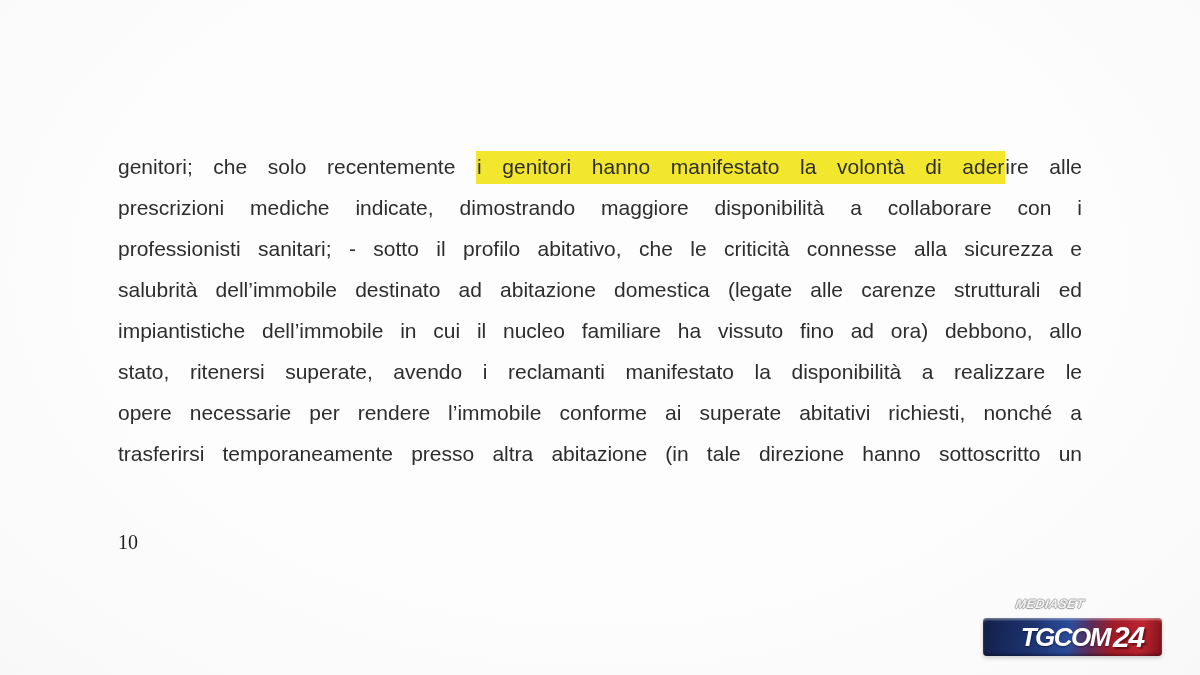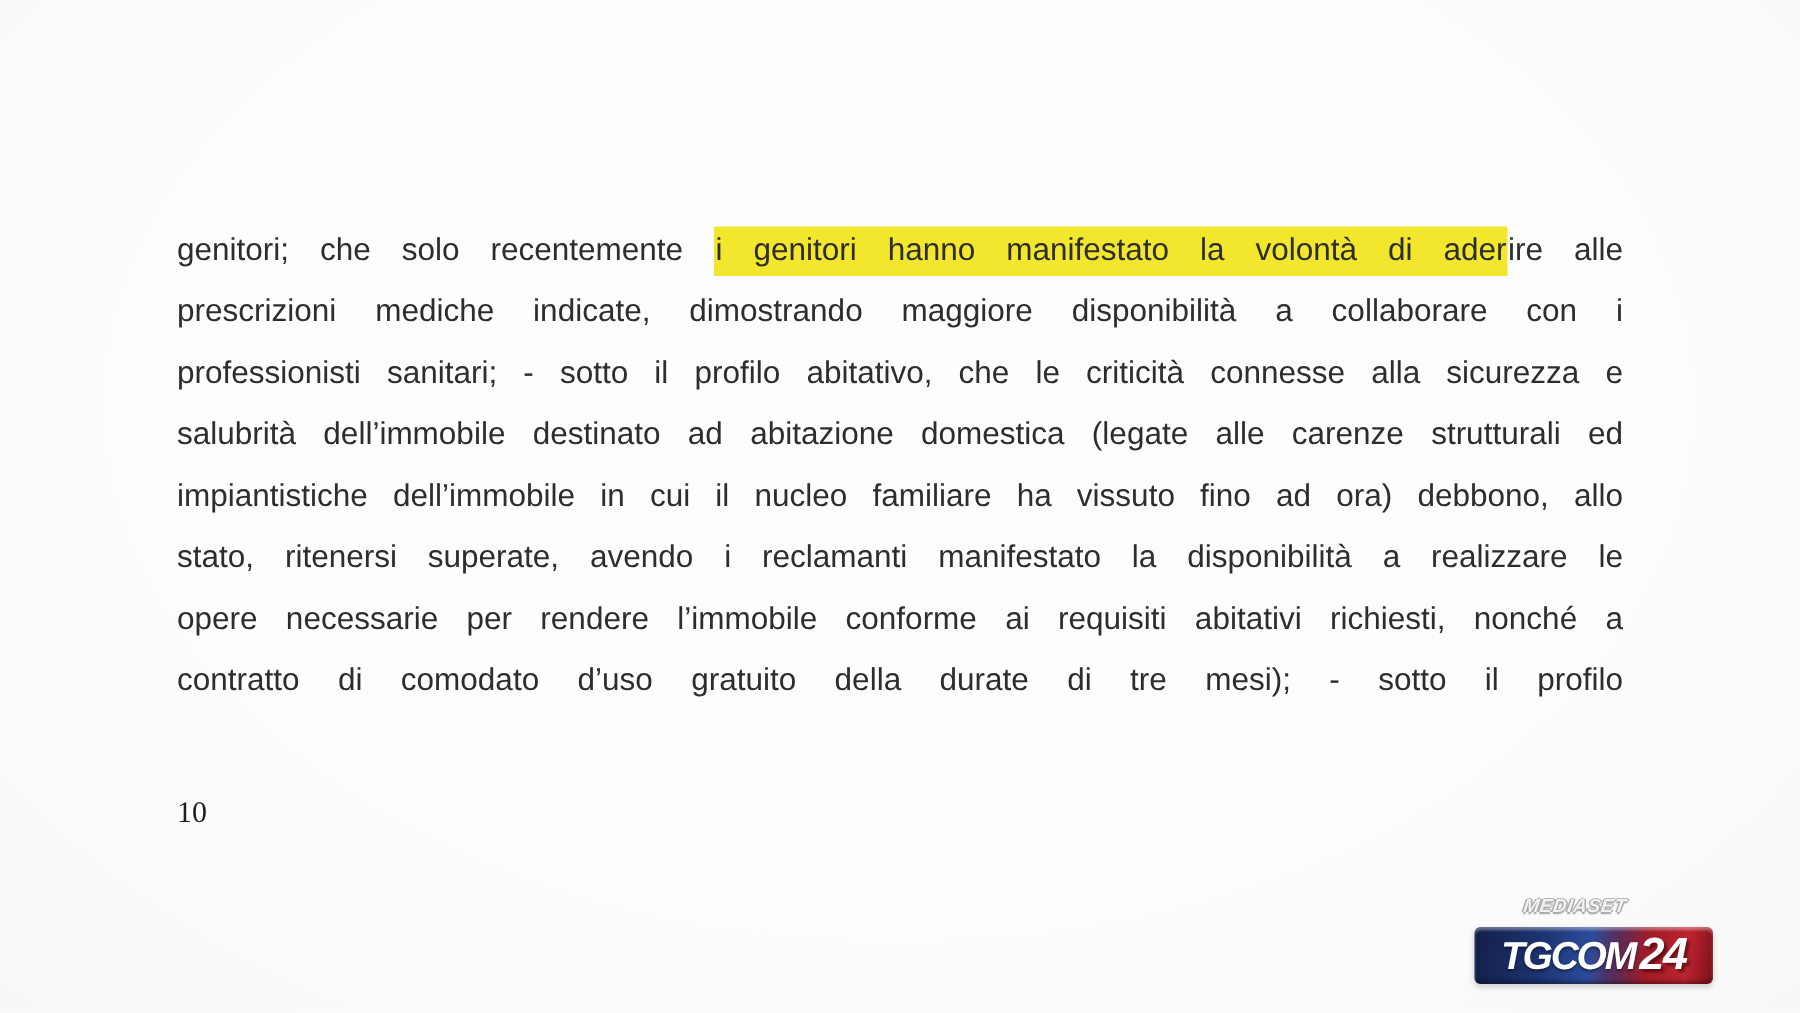--- a/index.html
+++ b/index.html
@@ -92,20 +92,21 @@
       #a31b28 72%,
       #bc2430 88%,
       #7e1119 100%);
     box-shadow:
       inset 0 2px 2px rgba(255,255,255,0.38),
       inset 0 -2px 3px rgba(0,0,0,0.35),
       0 2px 4px rgba(0,0,0,0.18);
     display: flex;
     align-items: center;
     justify-content: center;
+    padding-left: 20px;
   }
   .tgcom-text {
     color: #ffffff;
     font-weight: bold;
     font-style: italic;
     font-size: 26px;
     letter-spacing: -1.5px;
     text-shadow: 0 1px 2px rgba(0,0,0,0.45);
   }
   .tgcom-number {
@@ -124,22 +125,22 @@
 
 <div class="page">
 
   <div class="document-text">
       <div class="line"><span class="seg-normal">genitori; che solo recentemente </span><span class="seg-highlight">i genitori hanno manifestato la volontà di ader</span><span class="seg-normal">ire alle</span></div>
       <div class="line"><span class="seg-normal">prescrizioni mediche indicate, dimostrando maggiore disponibilità a collaborare con i</span></div>
       <div class="line"><span class="seg-normal">professionisti sanitari; - </span><span class="seg-underline">sotto il profilo abitativo</span><span class="seg-normal">, che le criticità connesse alla sicurezza e</span></div>
       <div class="line"><span class="seg-normal">salubrità dell’immobile destinato ad abitazione domestica (legate alle carenze strutturali ed</span></div>
       <div class="line"><span class="seg-normal">impiantistiche dell’immobile in cui il nucleo familiare ha vissuto fino ad ora) debbono, allo</span></div>
       <div class="line"><span class="seg-normal">stato, ritenersi superate, avendo i reclamanti manifestato la disponibilità a realizzare le</span></div>
-      <div class="line"><span class="seg-normal">opere necessarie per rendere l’immobile conforme ai requisiti abitativi richiesti, nonché a</span></div>
-      <div class="line"><span class="seg-normal">contratto di comodato d’uso gratuito della durate di tre mesi); - </span><span class="seg-underline">sotto il profilo</span></div>
+      <div class="line"><span class="seg-normal">opere necessarie per rendere l’immobile conforme ai superate abitativi richiesti, nonché a</span></div>
+      <div class="line"><span class="seg-normal">trasferirsi temporaneamente presso altra abitazione (in tale direzione hanno sottoscritto un</span></div>
     </div>
 
   <div class="page-number">10</div>
 
   <div class="watermark">
     <div class="mediaset-label">MEDIASET</div>
     <div class="tgcom-box">
       <span class="tgcom-text">TGCOM</span>
       <span class="tgcom-number">24</span>
     </div>

